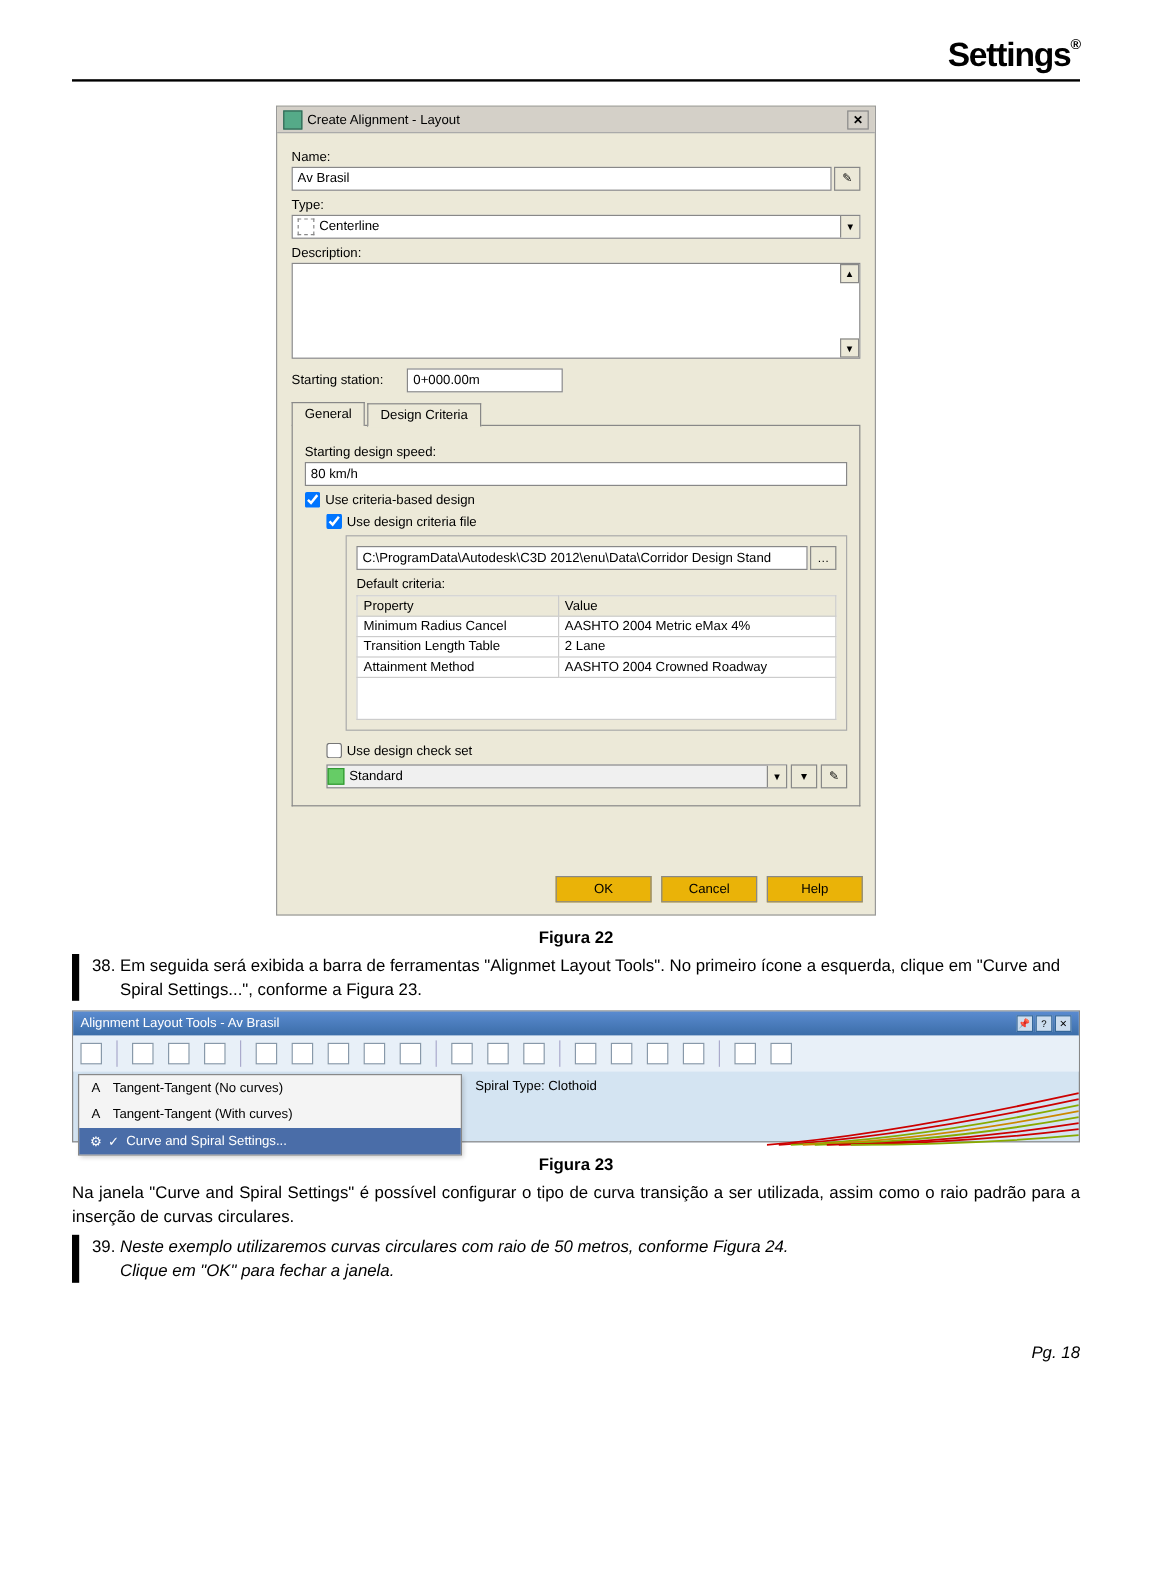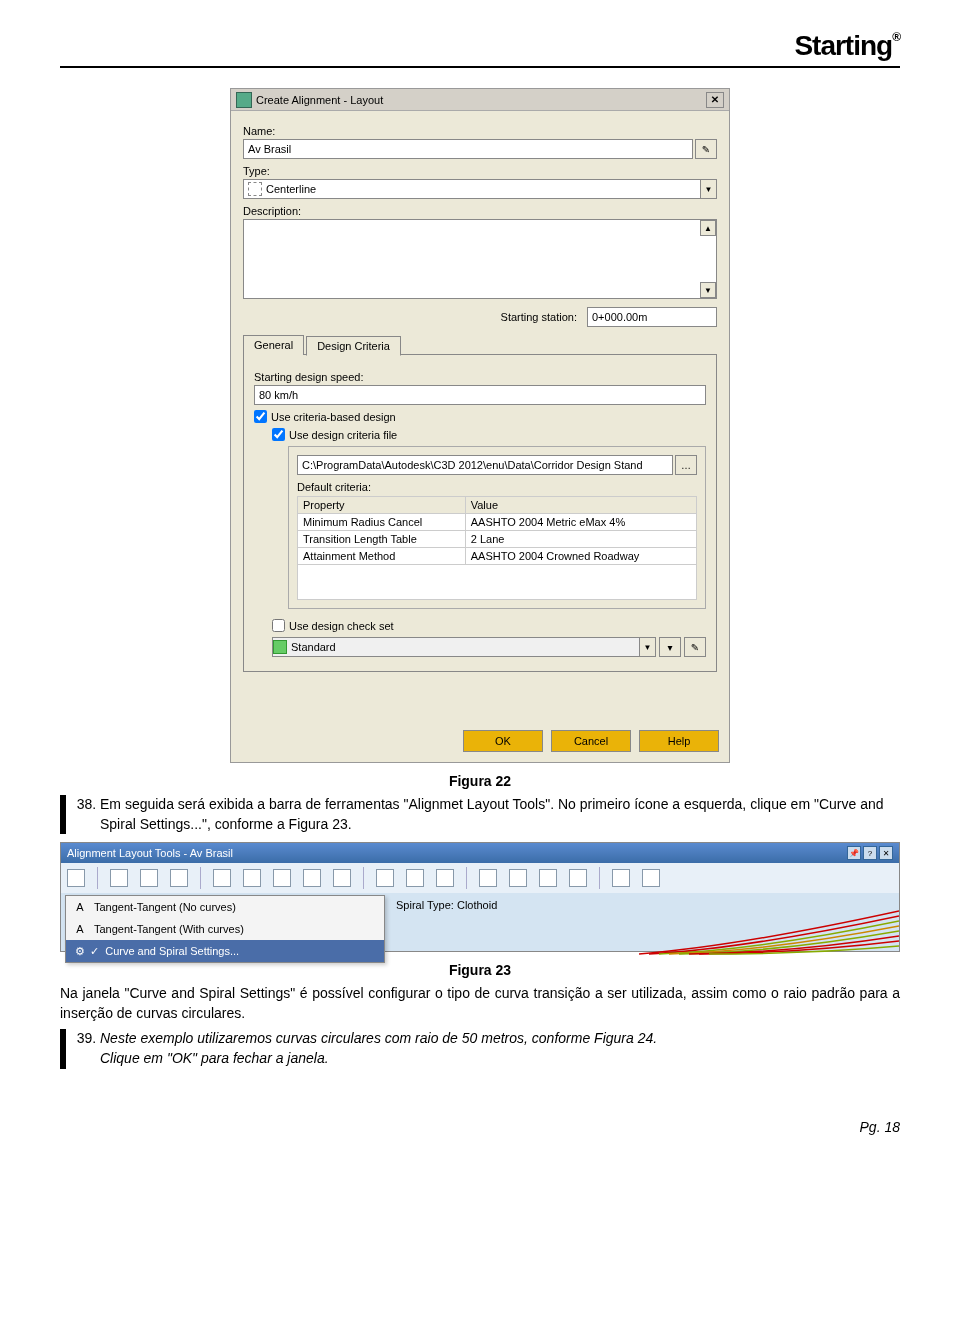--- a/index.html
+++ b/index.html
@@ -105,21 +105,21 @@
   .scroll-up, .scroll-down {
     position: absolute; right: 0;
     width: 16px; height: 16px;
     background: #ece9d8;
     border: 1px solid #888;
     display: flex; align-items: center; justify-content: center;
     font-size: 8px;
   }
   .scroll-up { top: 0; }
   .scroll-down { bottom: 0; }
-  .station-row { display: flex; justify-content: flex-end; align-items: center; margin: 8px 0; gap: 10px; }
+  .station-row { display: flex; align-items: center; margin: 8px 0; gap: 20px; }
   .station-row input { width: 130px; }
   .tabs {
     display: flex;
     margin-top: 6px;
     border-bottom: 1px solid #888;
   }
   .tab {
     padding: 3px 10px;
     background: #ece9d8;
     border: 1px solid #888;
@@ -248,21 +248,21 @@
     font-size: 14px;
     margin-top: 50px;
     font-style: italic;
   }
   .green-icon { width:14px; height:14px; background:#6c6; border:1px solid #393; display:inline-block; margin-right:4px; }
 </style>
 </head>
 <body>
 
 <div class="header">
-  <span class="logo"><span>Starting</span><span class="reg">®</span></span>
+  <span class="logo"><span>Settings</span><span class="reg">®</span></span>
 </div>
 
 <div class="dialog">
   <div class="titlebar">
     <span class="titlebar-icon"></span>
     <span class="titlebar-title">Create Alignment - Layout</span>
     <span class="close-btn">✕</span>
   </div>
   <div class="content">
     <label class="field-label">Name:</label>

